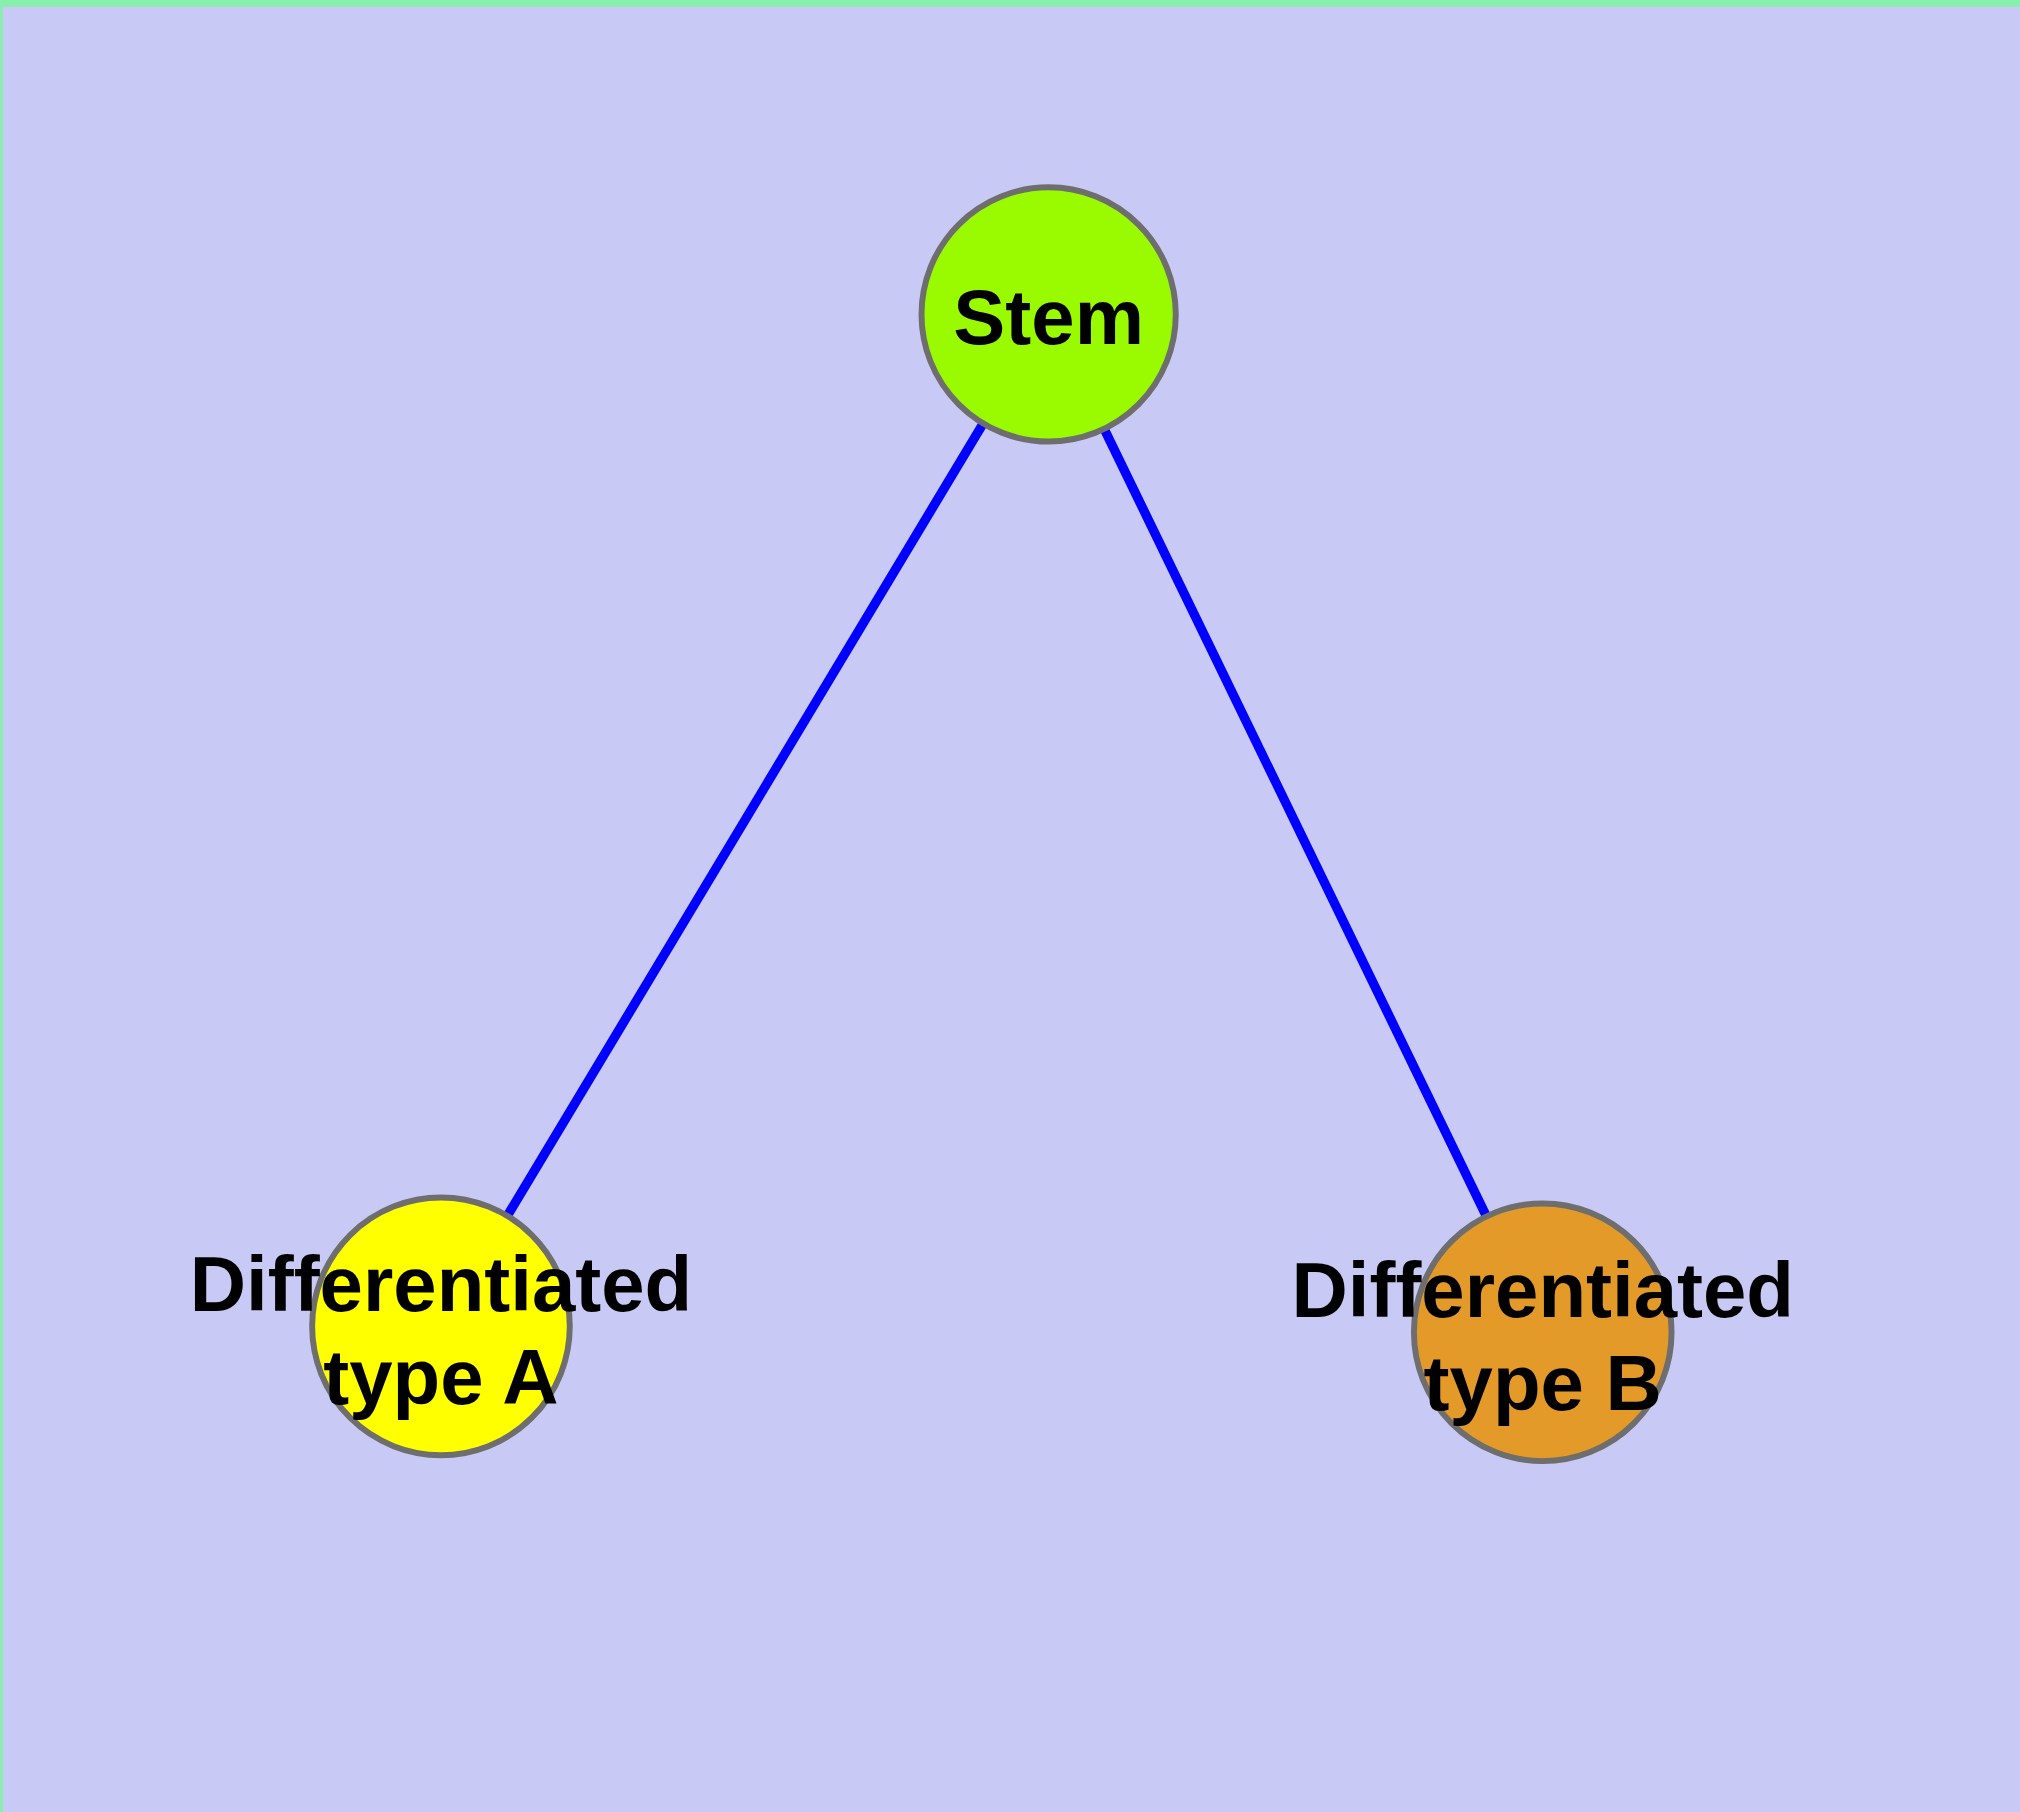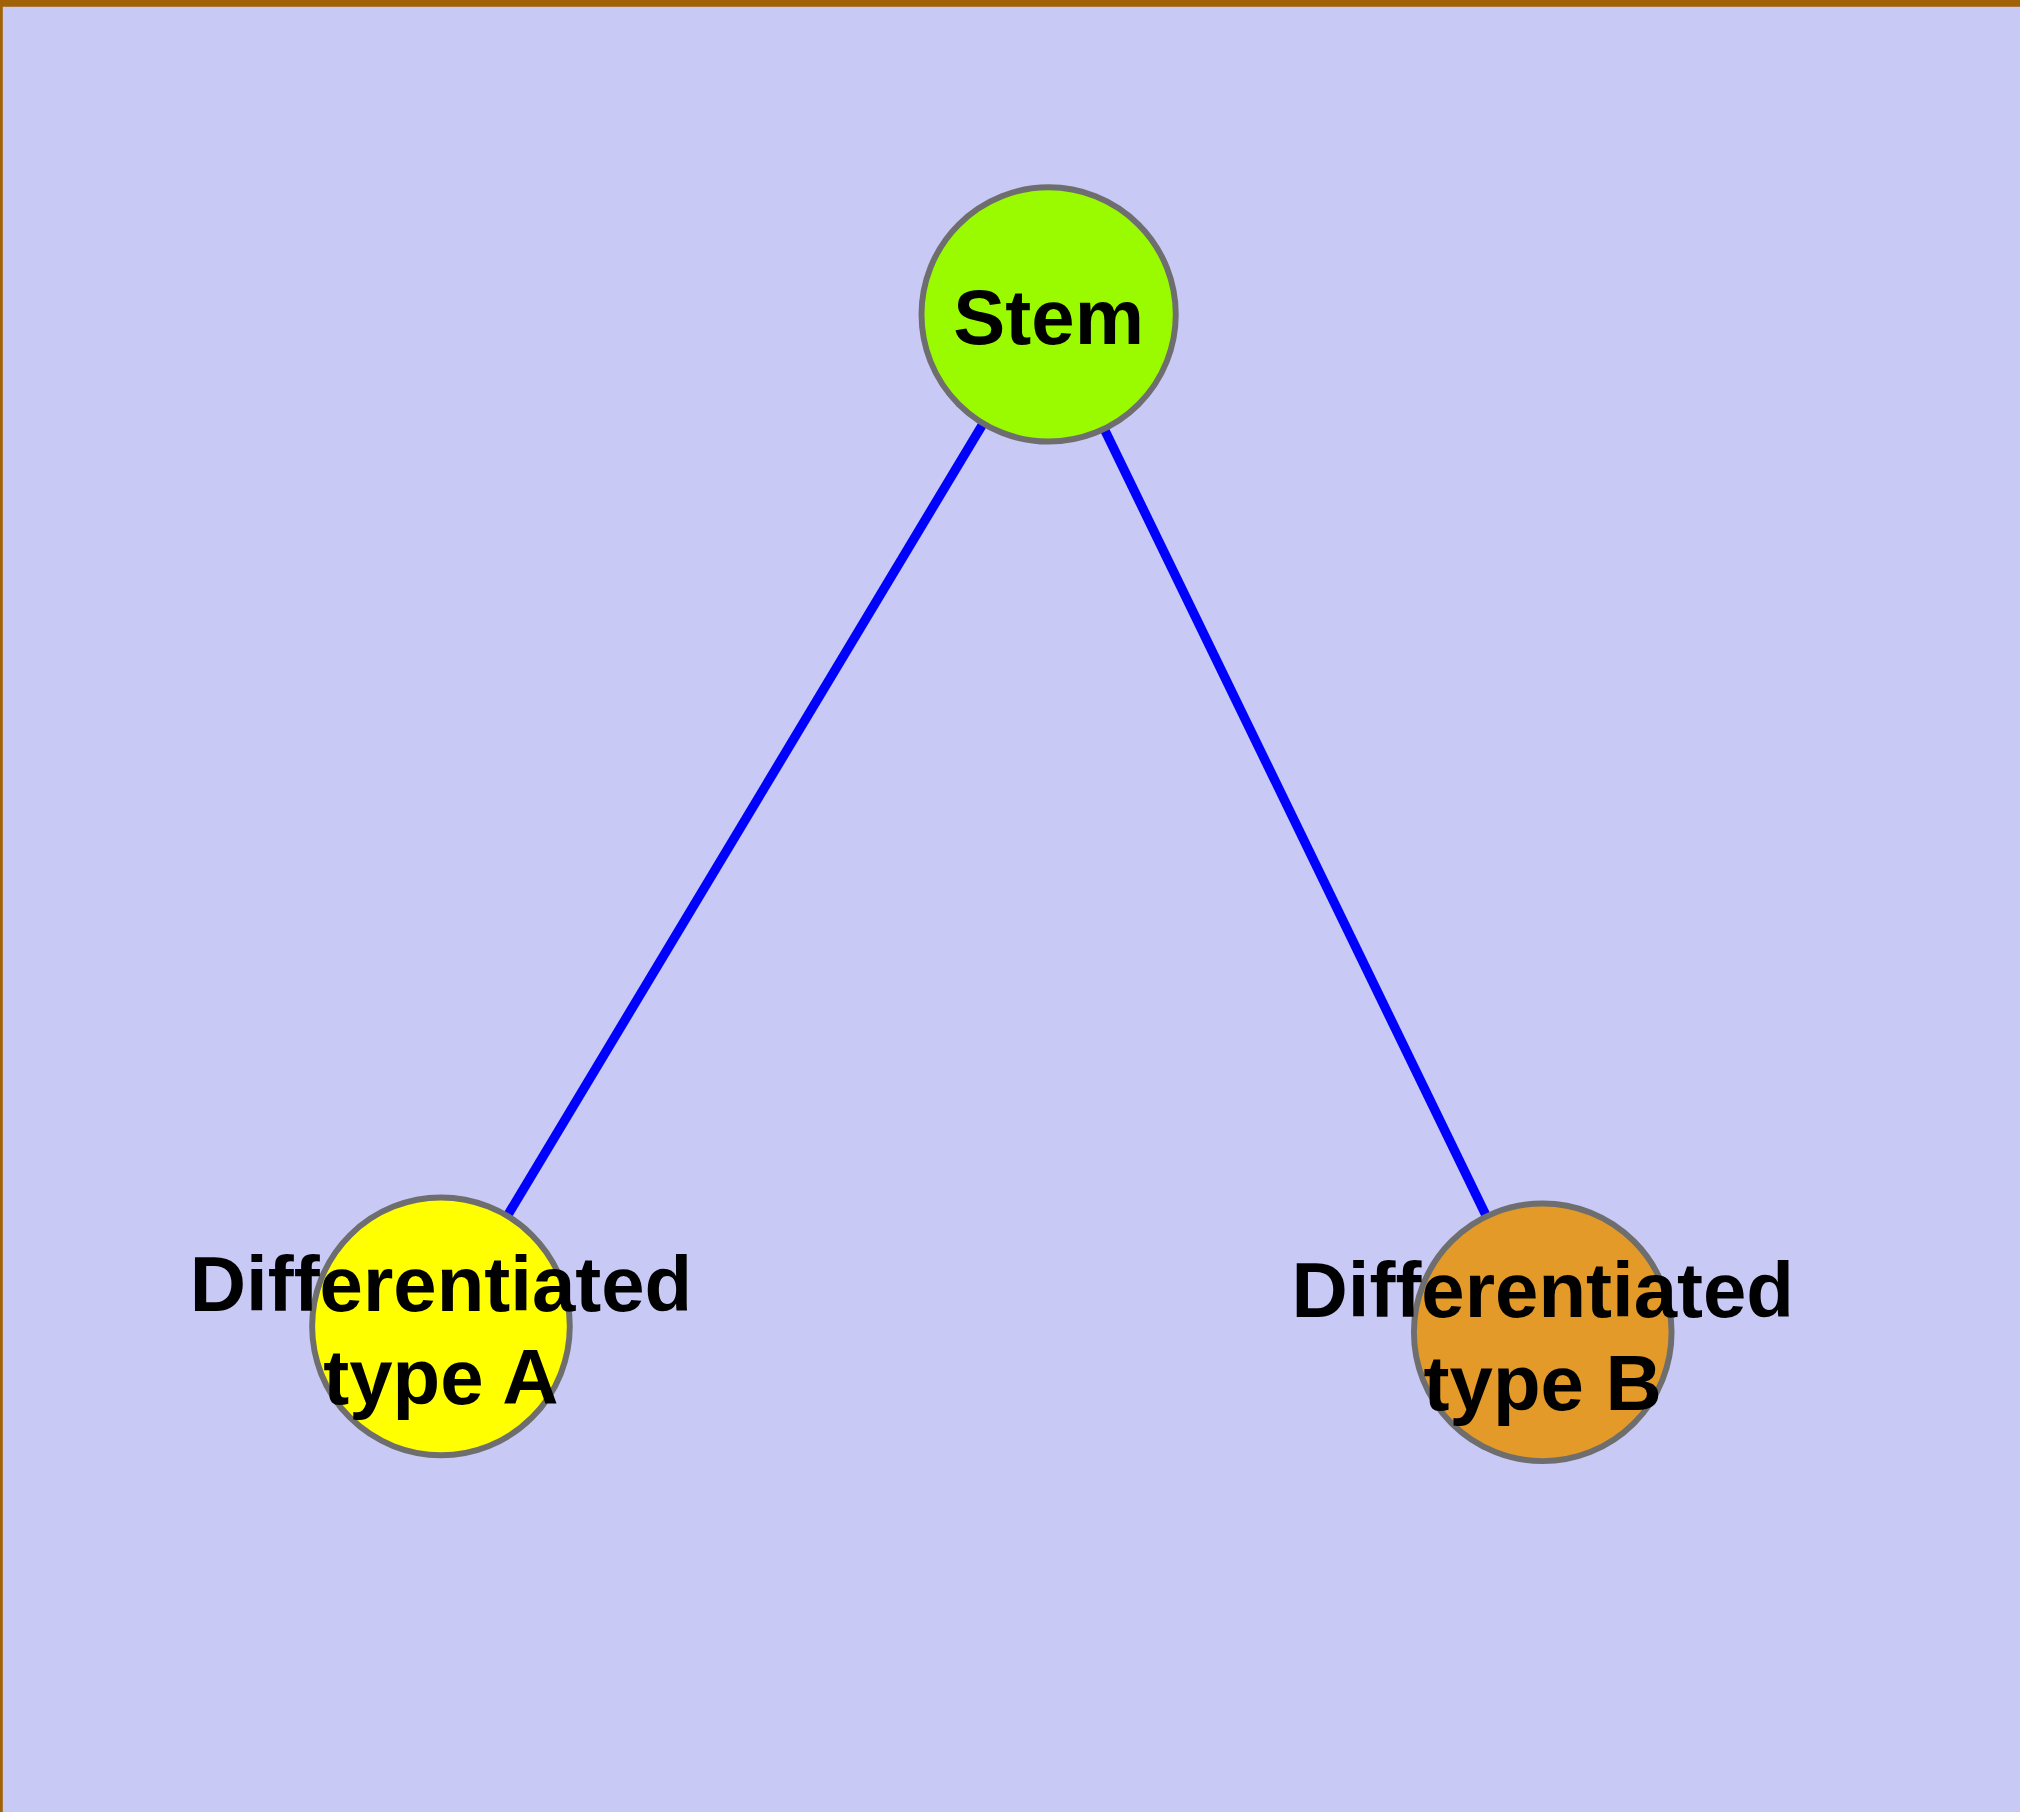--- a/index.html
+++ b/index.html
@@ -4,21 +4,21 @@
 <style>
   html, body {
     margin: 0;
     padding: 0;
     background: #ffffff;
   }
   .canvas {
     position: relative;
     width: 2021px;
     height: 1812px;
-    background: #a16207;
+    background: #86efac;
     overflow: hidden;
   }
   svg.diagram {
     position: absolute;
     top: 0;
     left: 0;
     display: block;
   }
   .node-label {
     font-family: "Liberation Sans", "DejaVu Sans", sans-serif;

